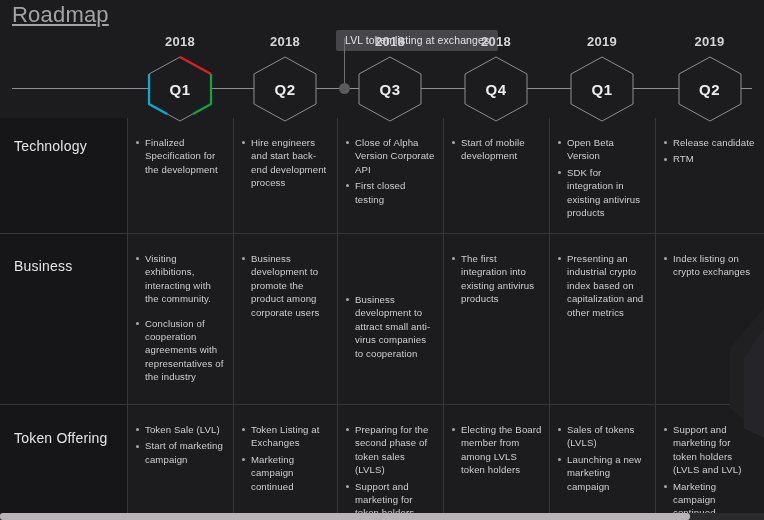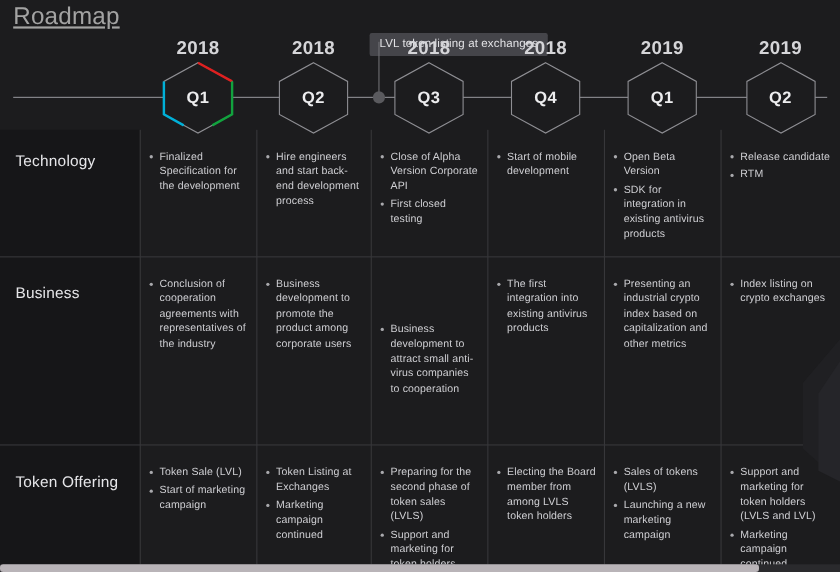--- a/index.html
+++ b/index.html
@@ -68,21 +68,21 @@
   .hex-wrap {
     position: absolute;
     top: 18px;
     width: 66px; height: 66px;
   }
   .hex-year {
     position: absolute;
     top: -22px; left: 0;
     width: 66px;
     text-align: center;
-    font-size: 17px;
+    font-size: 13px;
     font-weight: 700;
     color: #d5d5d8;
     letter-spacing: .3px;
   }
   .hex {
     position: absolute;
     inset: 0;
   }
   .hex svg { display: block; }
   .hex-label {
@@ -294,20 +294,21 @@
         </div>
         <div class="cell" style="left: 664px; top: 18px; width: 93px;">
           <ul>
             <li>Release candidate</li>
             <li>RTM</li>
           </ul>
         </div>
         <div class="row-label" style="top: 140px;">Business</div>
         <div class="cell" style="left: 136px; top: 134px; width: 90px;">
           <ul>
+            <li class="gap">Visiting exhibitions, interacting with the community.</li>
             <li>Conclusion of cooperation agreements with representatives of the industry</li>
           </ul>
         </div>
         <div class="cell" style="left: 242px; top: 134px; width: 88px;">
           <ul>
             <li>Business development to promote the product among corporate users</li>
           </ul>
         </div>
         <div class="cell" style="left: 346px; top: 134px; width: 90px; margin-top: 41px;">
           <ul>

